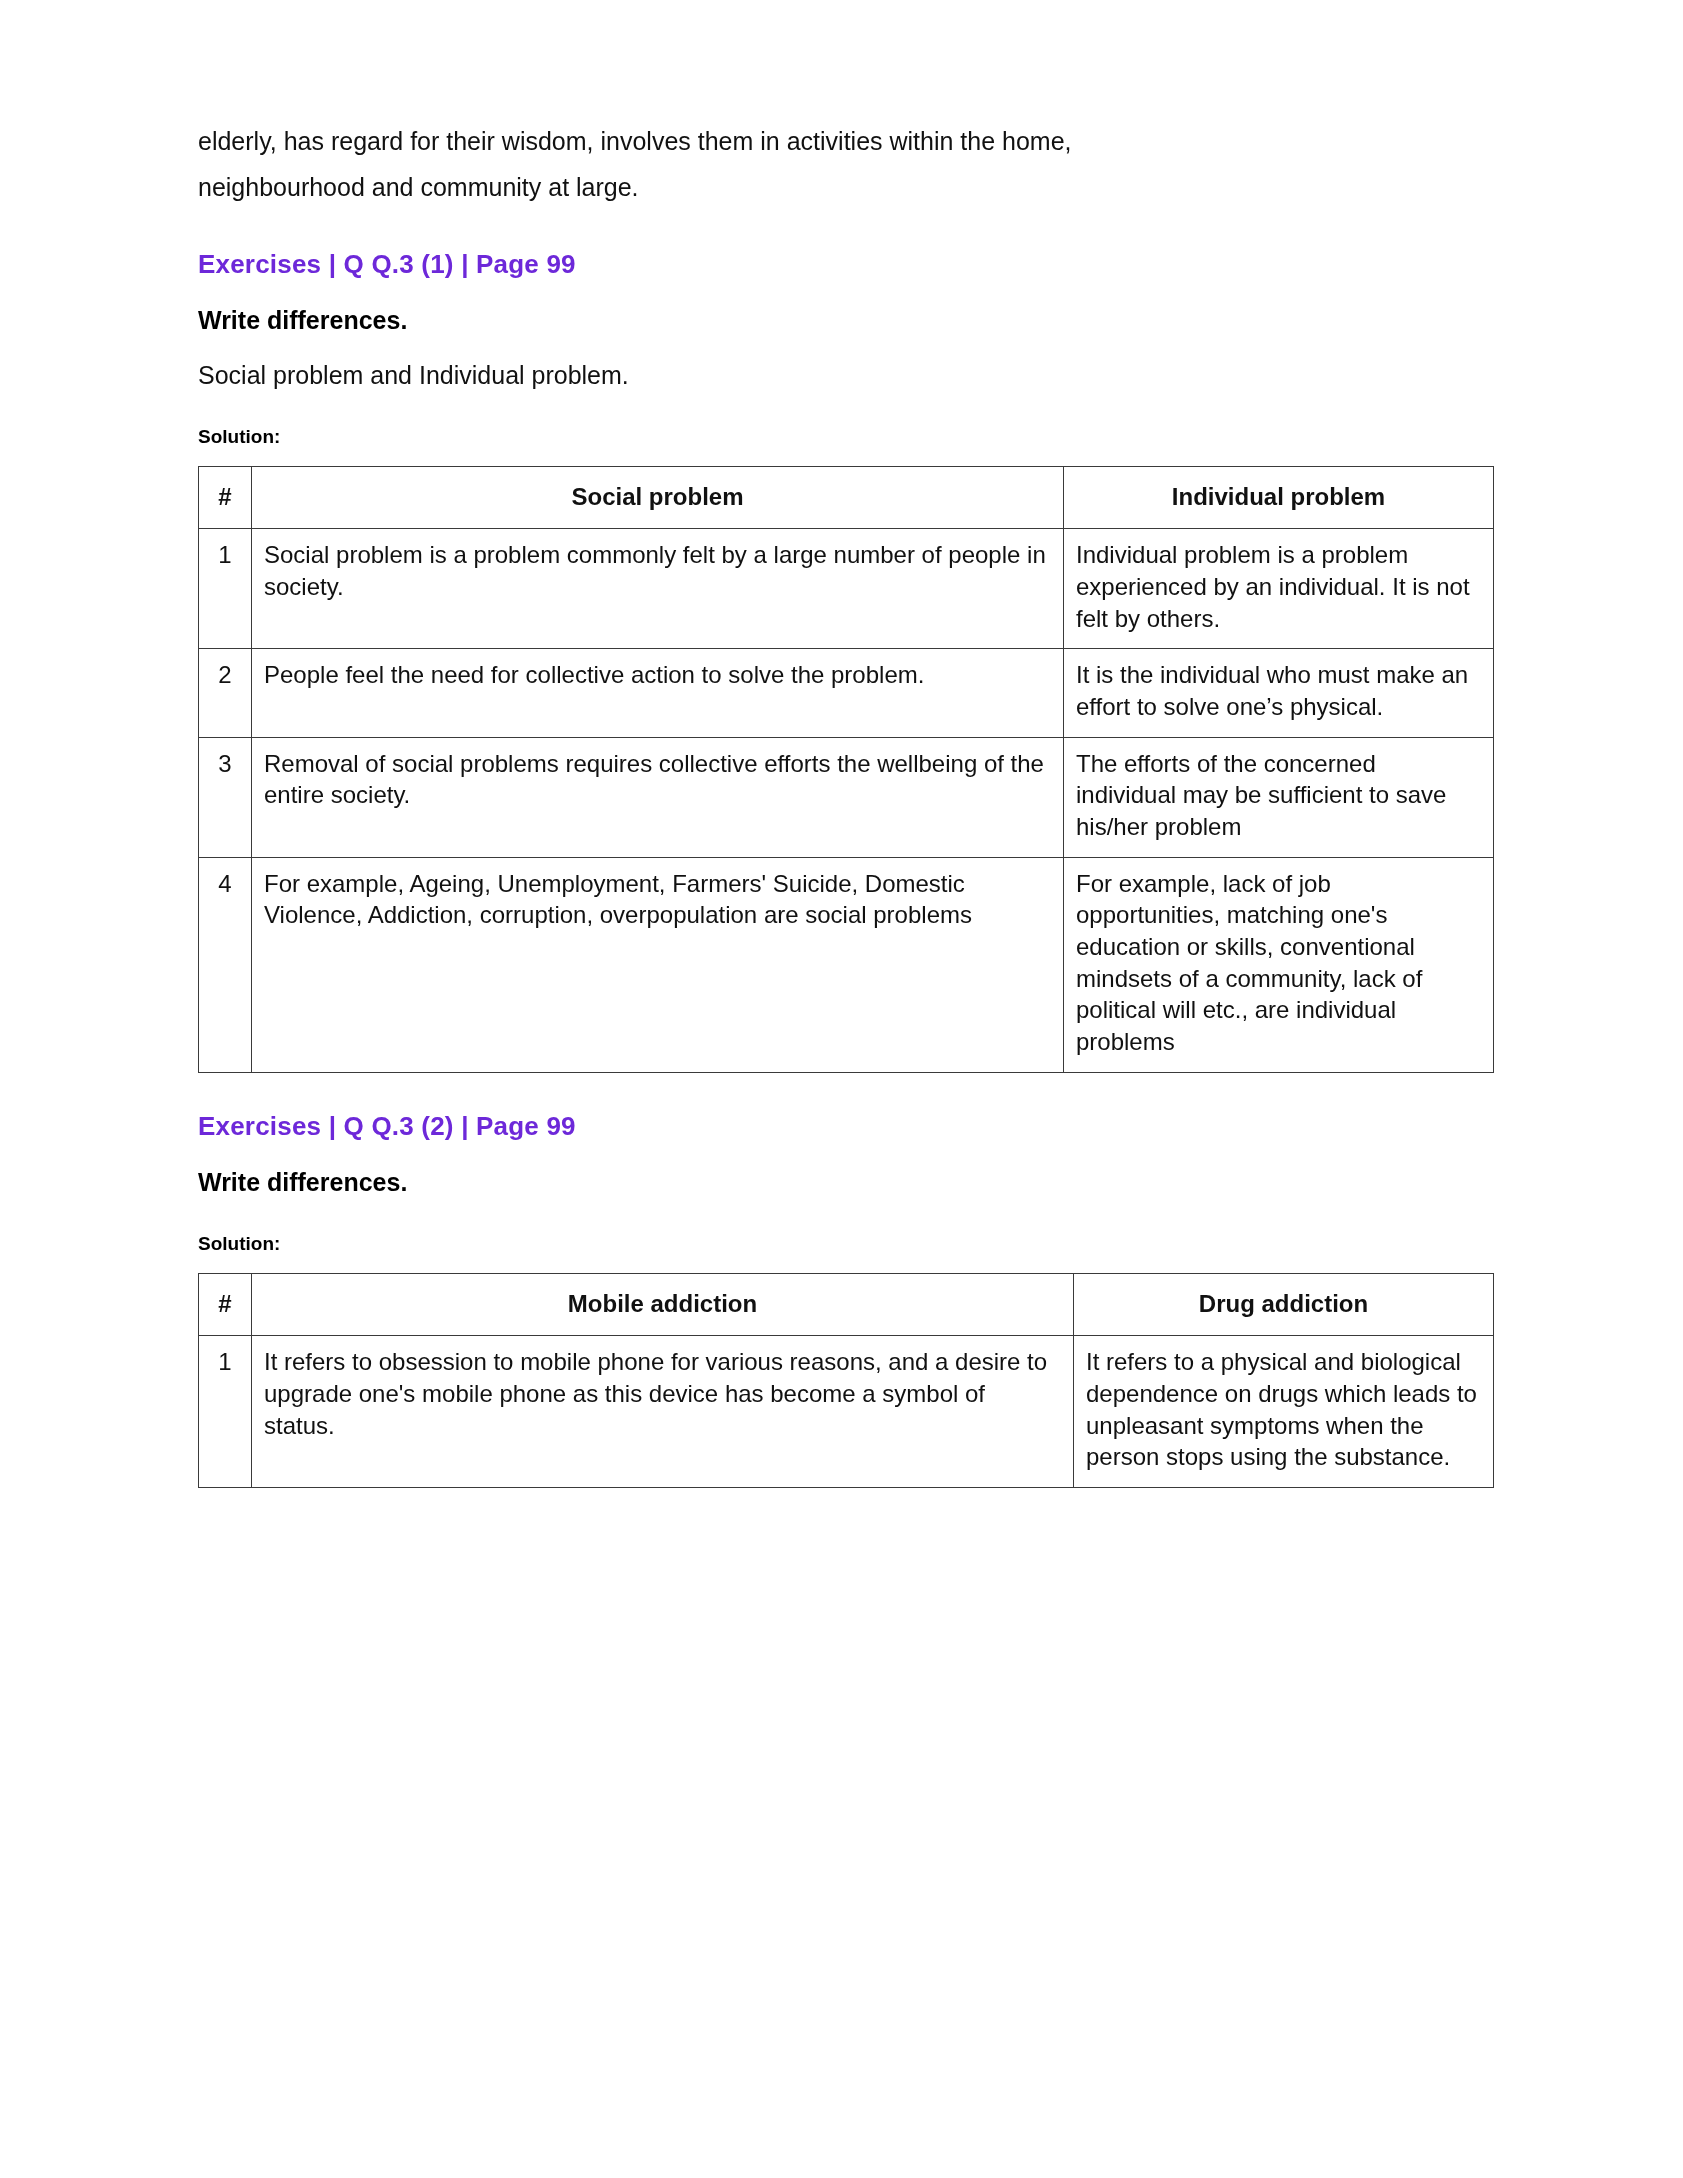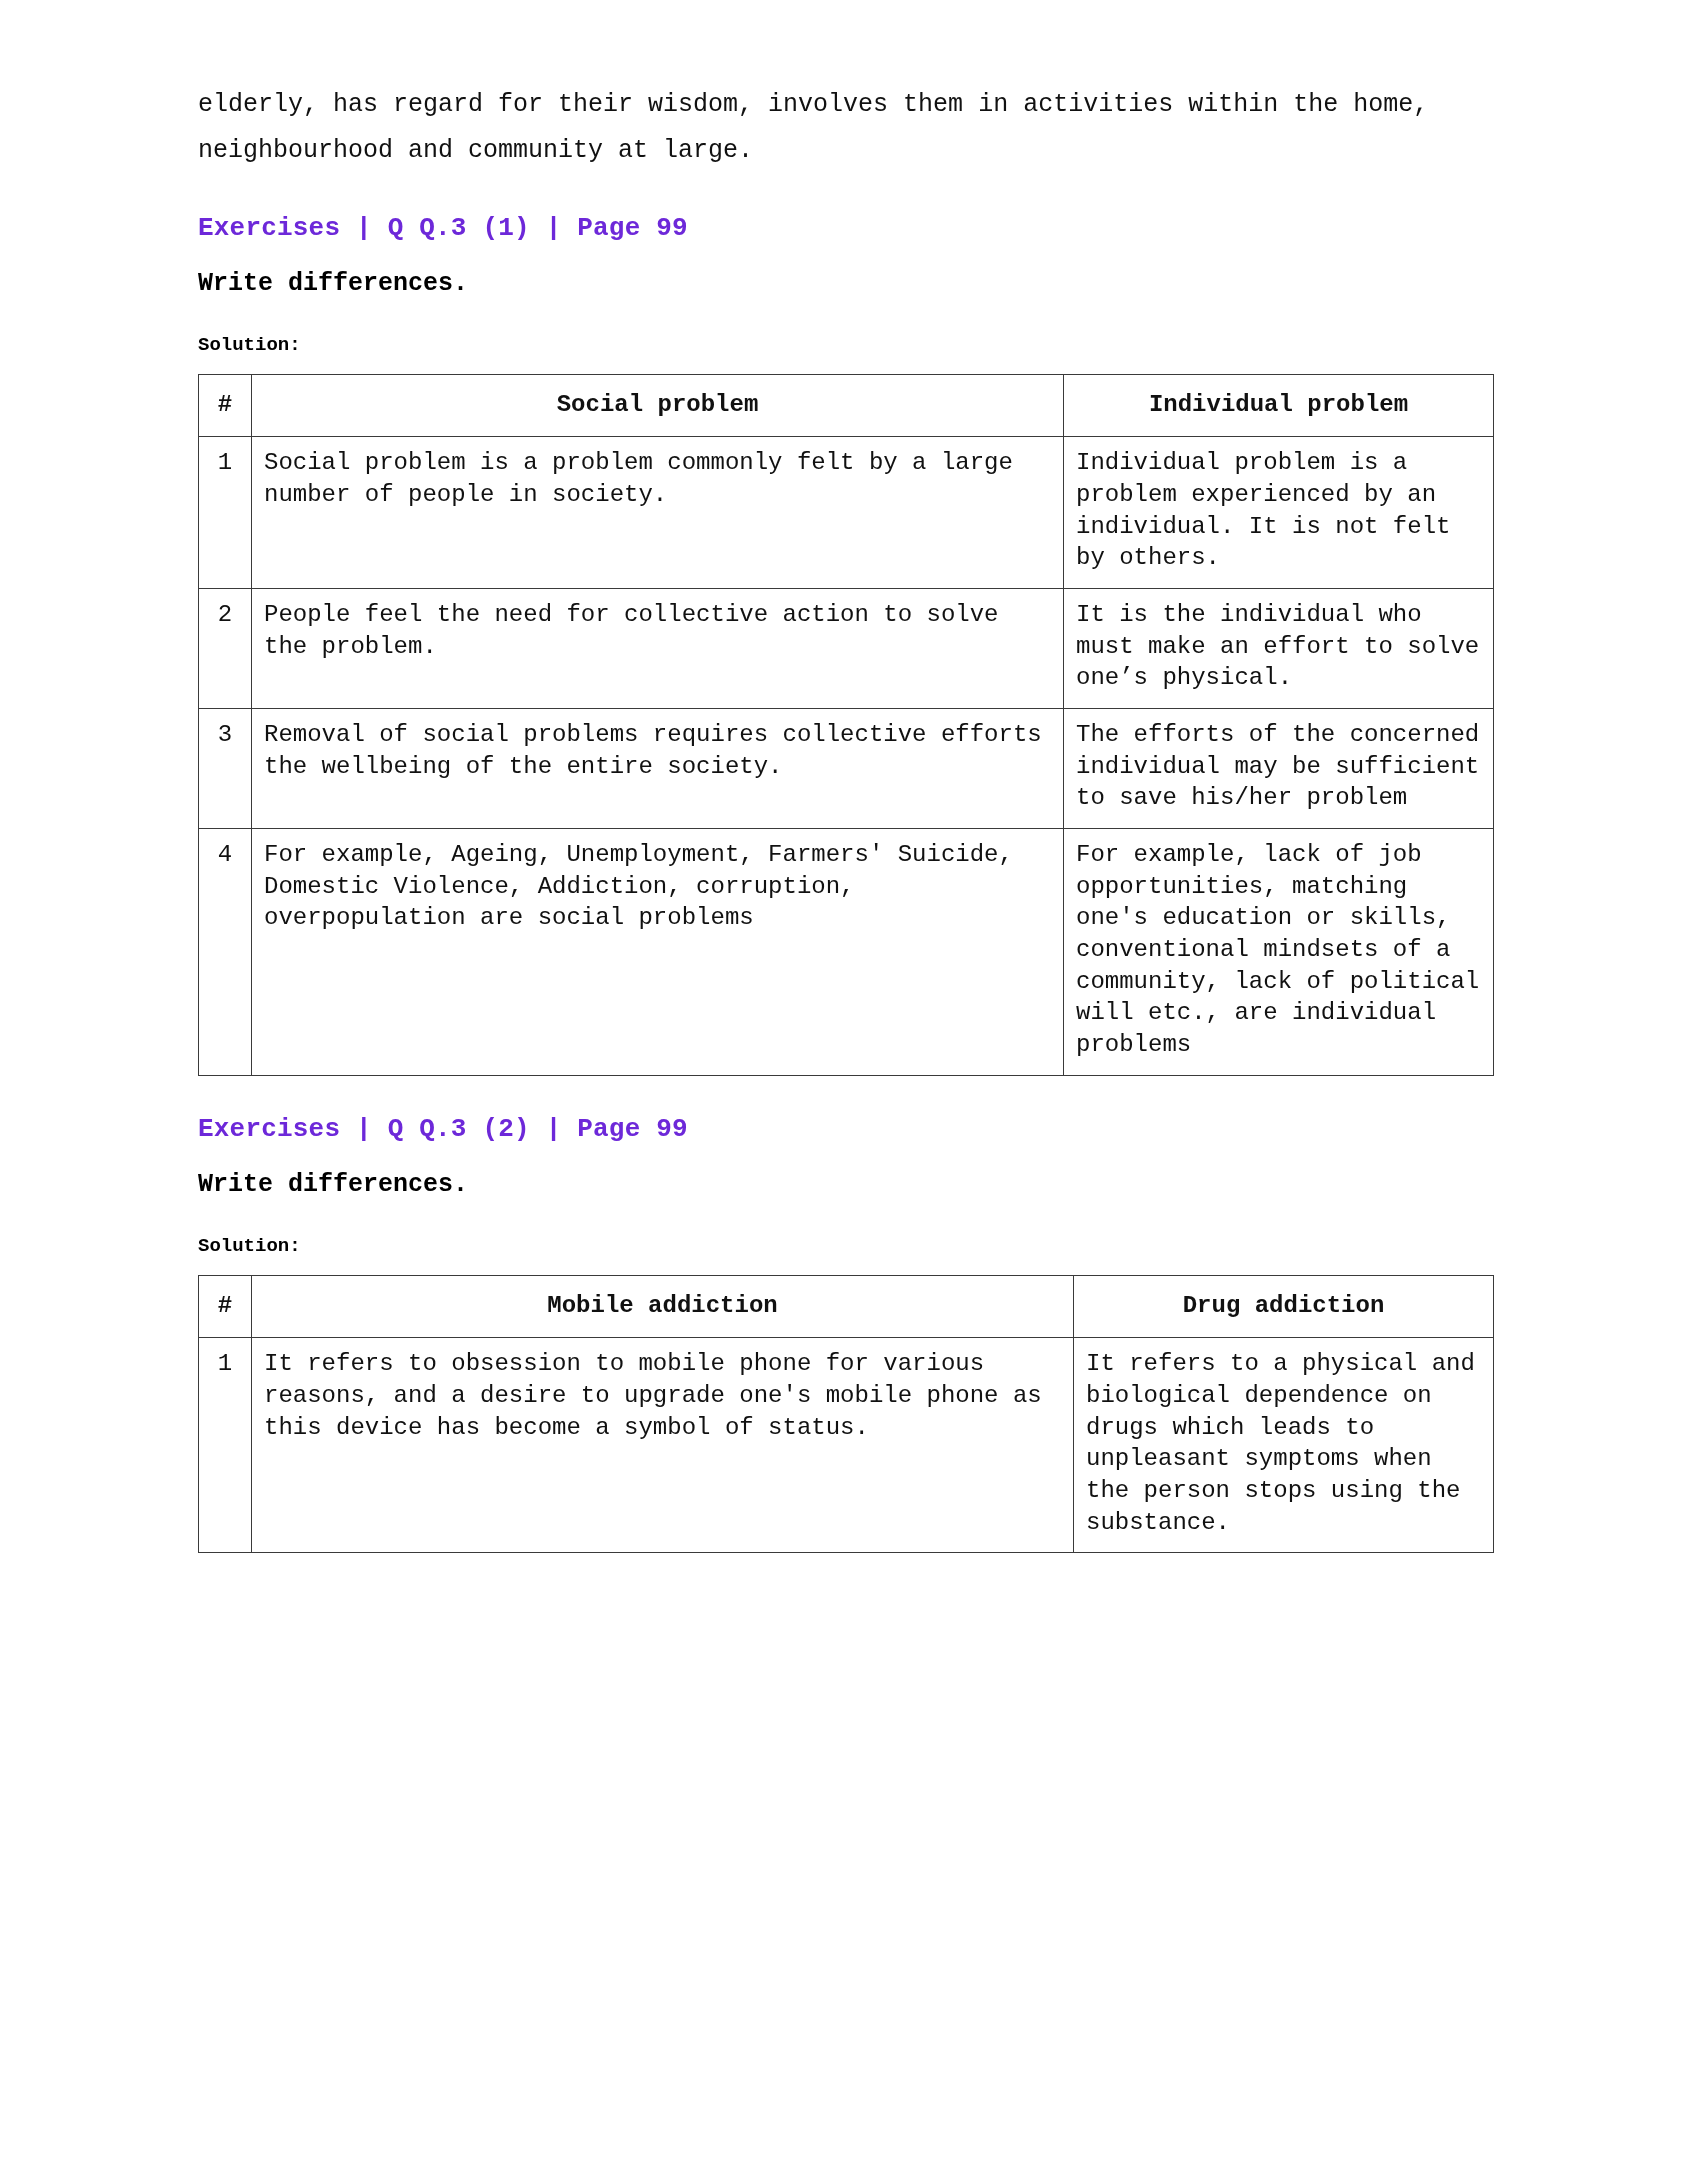--- a/index.html
+++ b/index.html
@@ -11,23 +11,22 @@
     width: 1683px;
     height: 2178px;
     font-family: "Liberation Sans", sans-serif;
     color: #000000;
     -webkit-font-smoothing: antialiased;
   }
   .page {
     width: 1672px;
     height: 2178px;
     box-sizing: border-box;
-    padding: 82px 198px 59px 198px;
+    padding: 118px 198px 59px 198px;
     position: relative;
-    font-family: Liberation Mono, monospace;
   }
   .para {
     font-size: 25px;
     line-height: 1.85;
     color: #111;
     margin: 0 0 0 0;
   }
   .para-line {
     display: block;
   }
@@ -92,20 +91,21 @@
 
 <div class="page">
 
   <div class="para">
     <span class="para-line">elderly, has regard for their wisdom, involves them in activities within the home,</span>
     <span class="para-line">neighbourhood and community at large.</span>
   </div>
 
   <div class="heading-green">Exercises | Q Q.3 (1) | Page 99</div>
   <div class="bold-line">Write differences.</div>
+  <div class="normal-line">Social problem and Individual problem.</div>
   <div class="solution-label">Solution:</div>
 
   <table class="diff">
     <colgroup>
       <col class="col-num">
         <col class="col-a-1">
         <col class="col-b-1">
     </colgroup>
     <thead>
       <tr>

